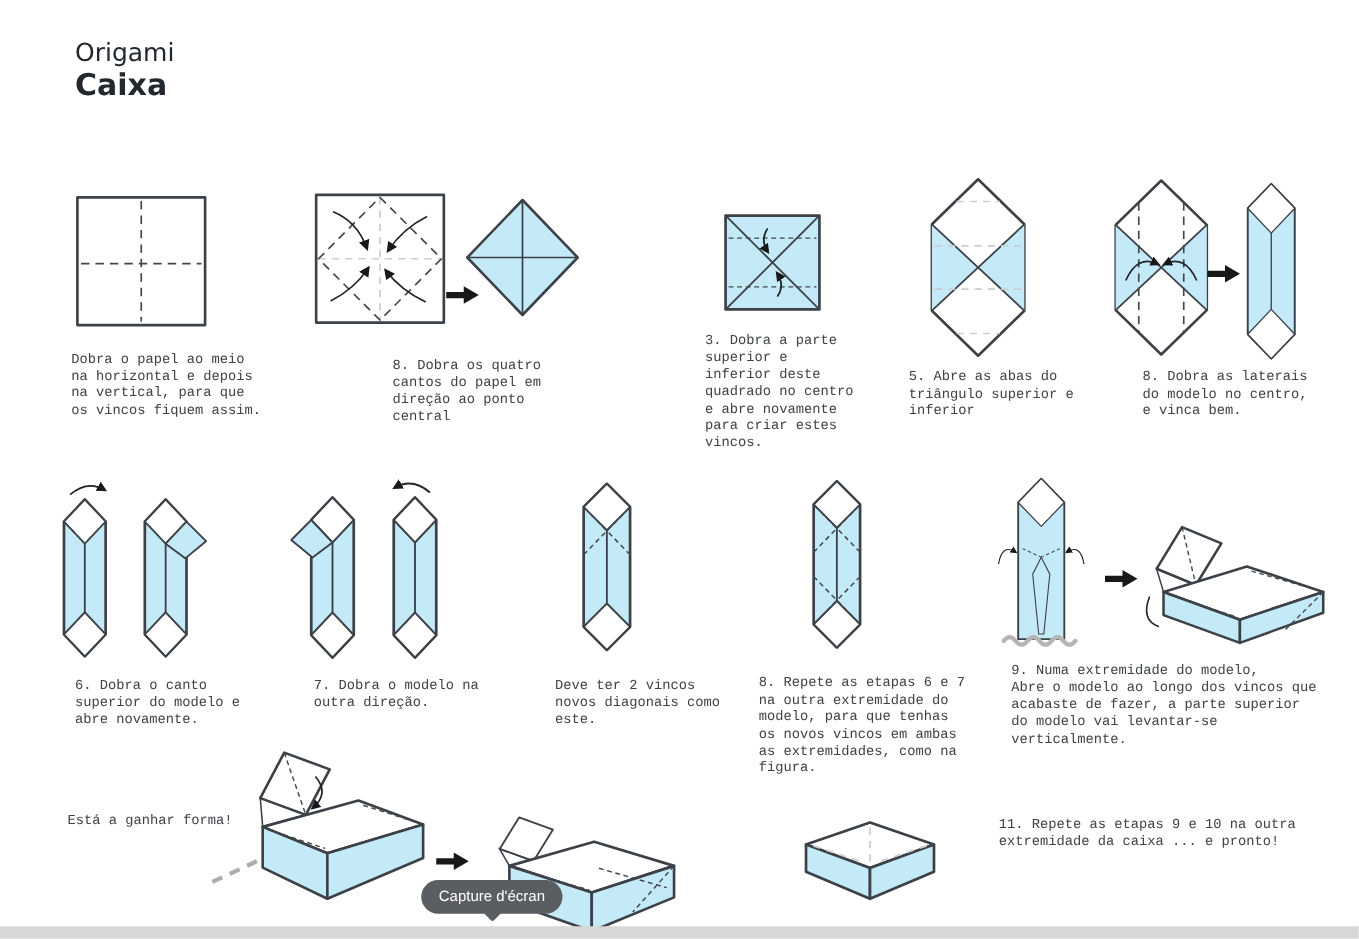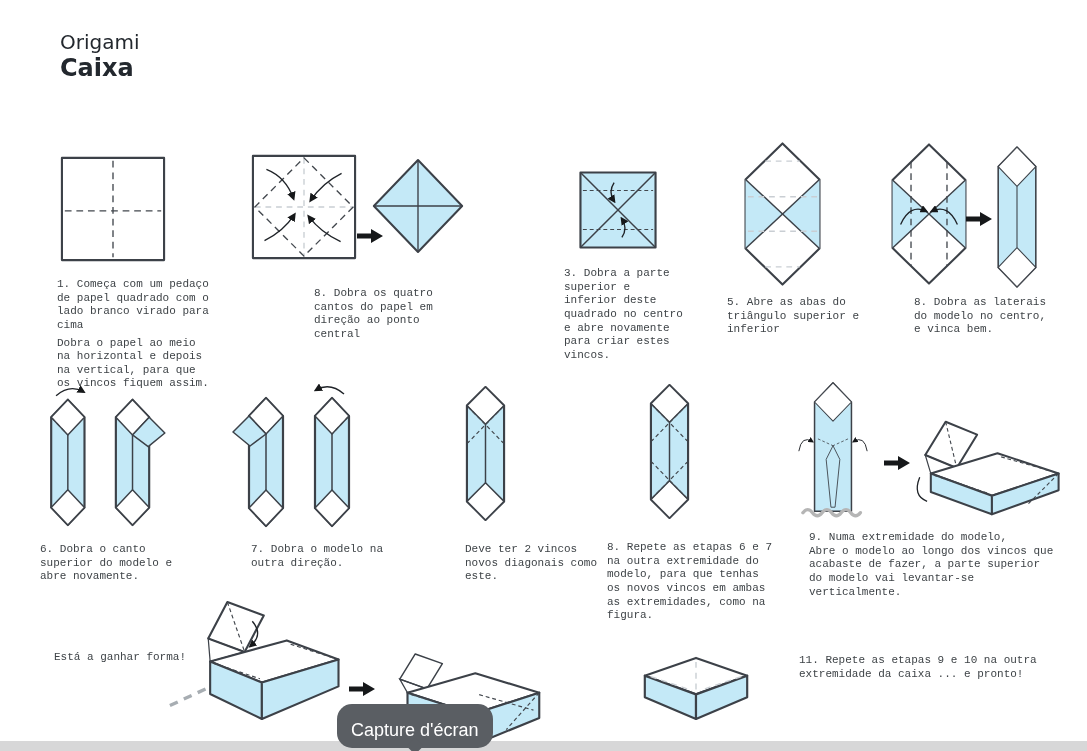--- a/index.html
+++ b/index.html
@@ -24,40 +24,39 @@
   .p{fill:var(--paper-blue);}
   .ol{stroke:var(--outline);stroke-width:2.2;stroke-linejoin:round;}
   .ol15{stroke:var(--outline);stroke-width:1.5;stroke-linejoin:round;}
   .thin{stroke:var(--outline);stroke-width:1.3;fill:none;}
   .crease{stroke:var(--crease);stroke-width:1.4;fill:none;stroke-dasharray:7 5;}
   .crease-s{stroke:var(--crease);stroke-width:1.2;fill:none;stroke-dasharray:4 3;}
   .lcrease{stroke:var(--light-crease);stroke-width:1.4;fill:none;stroke-dasharray:6 5;}
   .al{stroke:#1f2328;stroke-width:1.4;fill:none;}
   .blockarrow{fill:var(--arrow-black);}
   .tooltip{left:337px;top:704px;background:var(--tooltip-bg);color:var(--tooltip-text);
-           font-size:18px;padding:16px 14px 7px;border-radius:15px;white-space:nowrap;z-index:20;}
+           font-size:12px;padding:6px 14px 7px;border-radius:15px;white-space:nowrap;z-index:20;}
   .tooltip .tail{position:absolute;left:50%;bottom:-4px;width:12px;height:12px;background:var(--tooltip-bg);
                  transform:translateX(-50%) rotate(45deg);border-radius:2px;z-index:-1;}
   .dock-bar{left:0;top:741px;width:1087px;height:10px;background:var(--dock-bar);z-index:10;}
 </style>
 </head>
 <body>
 
 <div class="abs title-block">
   <div class="title-line1">Origami</div>
   <div class="title-line2">Caixa</div>
 </div>
 
 <svg class="abs" style="left:60px;top:156px" width="106" height="106" viewBox="0 0 110 110">
   <rect x="2" y="2" width="106" height="106" class="w ol"></rect>
   <line x1="55" y1="5" x2="55" y2="105" class="crease"></line>
   <line x1="5" y1="57" x2="105" y2="57" class="crease"></line>
 </svg>
 <div class="abs cap" style="left:57px;top:278px;width:158px">
-  <p>1. Começa com um pedaço de papel quadrado com o lado branco virado para cima</p>
   <p class="mt">Dobra o papel ao meio na horizontal e depois na vertical, para que os vincos fiquem assim.</p>
 </div>
 
 <svg class="abs" style="left:251px;top:154px" width="106" height="106" viewBox="0 0 110 110">
   <defs>
       <marker id="ah2" viewBox="0 0 10 10" refX="7" refY="5" markerWidth="6.5" markerHeight="6.5" orient="auto-start-reverse">
         <path d="M0 0L10 5L0 10z" fill="var(--arrow-black)"></path>
       </marker>
     </defs>
   <rect x="2" y="2" width="106" height="106" class="w ol"></rect>
@@ -156,21 +155,21 @@
   <line x1="18" y1="54" x2="18" y2="110" class="ol15"></line>
   <line x1="2" y1="37" x2="17" y2="53" class="crease-s"></line>
   <path d="M6,14 Q20,2 34,10" class="al" marker-end="url(#ah6)"></path>
 
   <polygon points="84,18 101,36 101,128 84,146 67,128 67,36" class="p ol"></polygon>
   <polygon points="84,18 101,36 84,54 67,36" class="w ol15" fill="#fff"></polygon>
   <polygon points="84,146 101,128 84,110 67,128" class="w ol15" fill="#fff"></polygon>
   <line x1="84" y1="54" x2="84" y2="110" class="ol15"></line>
   <polygon points="101,36 117,52 100,66 84,54" class="p ol15" fill="var(--paper-blue)"></polygon>
 </svg>
-<div class="abs cap" style="left:40px;top:543px;width:158px">
+<div class="abs cap" style="left:60px;top:543px;width:158px">
   <p>6. Dobra o canto superior do modelo e abre novamente.</p>
 </div>
 
 <svg class="abs" style="left:230px;top:380px" width="120" height="150" viewBox="0 0 120 150">
   <defs>
       <marker id="ah7" viewBox="0 0 10 10" refX="7" refY="5" markerWidth="6" markerHeight="6" orient="auto-start-reverse">
         <path d="M0 0L10 5L0 10z" fill="var(--arrow-black)"></path>
       </marker>
     </defs>
   <g transform="translate(120,0) scale(-1,1)">
@@ -192,21 +191,21 @@
 </div>
 
 <svg class="abs" style="left:464px;top:384px" width="43" height="139" viewBox="0 0 44 142">
   <polygon points="22,3 41,22 41,120 22,139 3,120 3,22" class="p ol"></polygon>
   <polygon points="22,3 41,22 22,41 3,22" class="w ol15" fill="#fff"></polygon>
   <polygon points="22,139 41,120 22,101 3,120" class="w ol15" fill="#fff"></polygon>
   <line x1="22" y1="41" x2="22" y2="101" class="ol15"></line>
   <line x1="4" y1="23" x2="40" y2="60" class="crease-s"></line>
   <line x1="40" y1="23" x2="4" y2="60" class="crease-s"></line>
 </svg>
-<div class="abs cap" style="left:465px;top:543px;width:150px">
+<div class="abs cap" style="left:444px;top:543px;width:150px">
   <p>Deve ter 2 vincos novos diagonais como este.</p>
 </div>
 
 <svg class="abs" style="left:648px;top:382px" width="43" height="139" viewBox="0 0 44 142">
   <polygon points="22,3 41,22 41,120 22,139 3,120 3,22" class="p ol"></polygon>
   <polygon points="22,3 41,22 22,41 3,22" class="w ol15" fill="#fff"></polygon>
   <polygon points="22,139 41,120 22,101 3,120" class="w ol15" fill="#fff"></polygon>
   <line x1="22" y1="41" x2="22" y2="101" class="ol15"></line>
   <line x1="4" y1="23" x2="40" y2="60" class="crease-s"></line>
   <line x1="40" y1="23" x2="4" y2="60" class="crease-s"></line>

